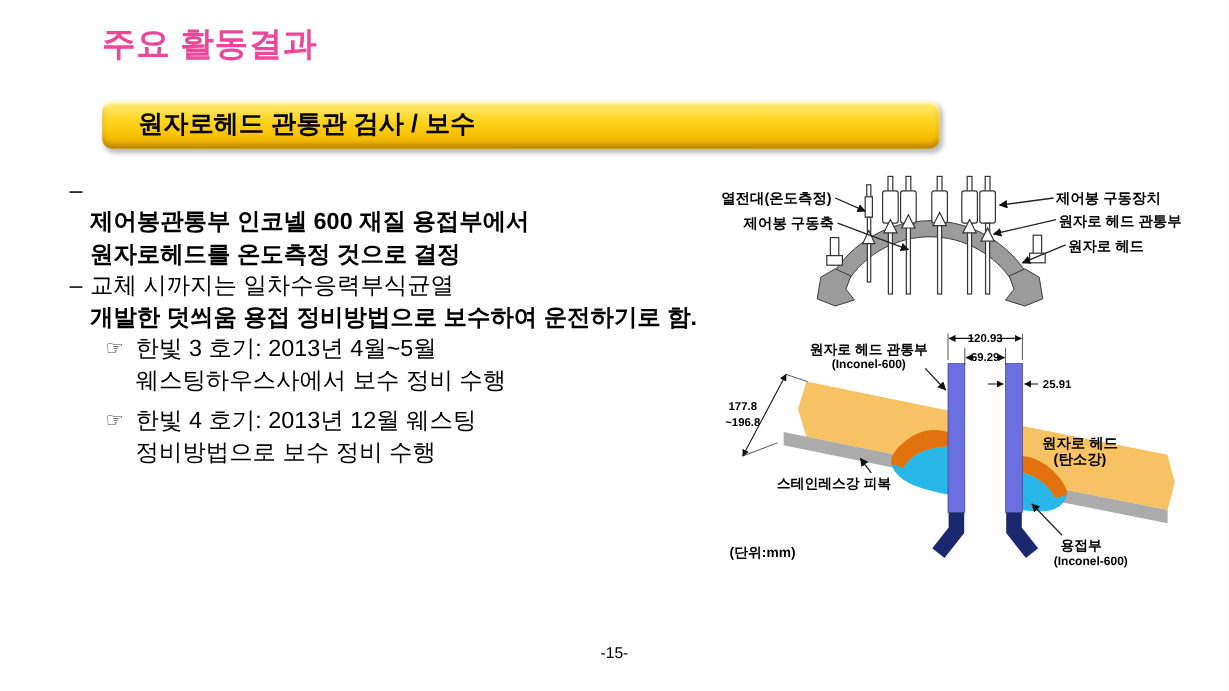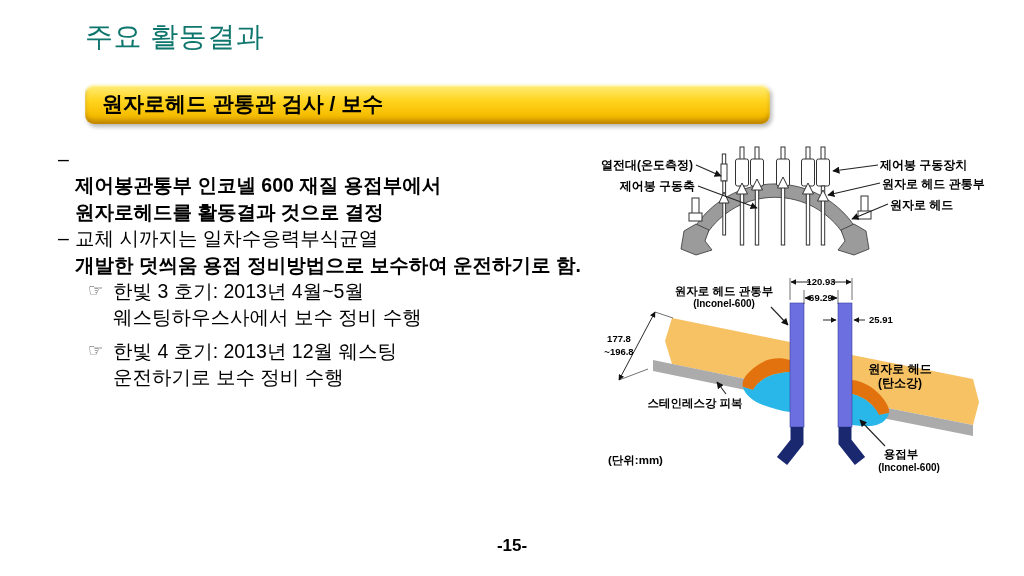--- a/index.html
+++ b/index.html
@@ -1,36 +1,36 @@
 <!DOCTYPE html>
 <html><head>
 <meta charset="utf-8">
 <style>
   html,body{margin:0;padding:0;background:#e8e8e8;}
   .slide{position:relative;width:1024px;height:576px;background:#ffffff;
          font-family:"Liberation Sans",sans-serif;overflow:hidden;margin:0 auto;}
-  .title{position:absolute;left:85px;top:18px;margin:0;font-size:28px;font-weight:normal;
-         color:#0f766e;letter-spacing:.5px;}
+  .title{position:absolute;left:85px;top:18px;margin:0;font-size:28px;font-weight:bold;
+         color:#ec4899;letter-spacing:.5px;}
   .banner{position:absolute;left:85px;top:84px;width:668px;height:40px;border-radius:9px;
           background:linear-gradient(180deg,#ffef80 0%,#ffd41e 42%,#f6bd00 78%,#e8a900 100%);
           box-shadow:2px 3px 4px rgba(0,0,0,.28),
                      inset 0 2px 2px rgba(255,255,255,.75),
                      inset 0 -4px 4px rgba(140,90,0,.45);
-          line-height:40px;padding-left:17px;font-size:21px;font-weight:bold;color:#000;}
+          line-height:40px;padding-left:30px;font-size:21px;font-weight:bold;color:#000;}
   .content{position:absolute;left:58px;top:146px;width:548px;font-size:19.5px;
            line-height:26.4px;color:#000;}
   .line{display:flex;}
   .mk{width:17px;flex:none;}
   .c{padding-left:17px;font-weight:bold;}
   .s{padding-left:30px;}
   .hand{width:25px;flex:none;color:#444;font-size:17px;}
   .sc{padding-left:55px;align-items:flex-end;}
   .g{margin-top:7px;}
   .footer{position:absolute;left:0;right:0;top:536px;text-align:center;
-          font-size:17px;font-weight:bold;color:#000;}
+          font-size:13px;font-weight:normal;color:#000;}
   svg{position:absolute;}
   .dome-svg{left:575px;top:138px;}
   .sect-svg{left:593px;top:268px;}
   .wp{fill:#fff;stroke:#333;stroke-width:1;}
   .ld{stroke:#222;stroke-width:1.1;fill:none;}
   .dim{stroke:#111;stroke-width:0.9;fill:none;}
   .ext{stroke:#333;stroke-width:0.7;fill:none;}
   .t12{font:bold 12px "Liberation Sans",sans-serif;fill:#000;}
   .t11{font:bold 11.5px "Liberation Sans",sans-serif;fill:#000;}
   .t10{font:bold 10px "Liberation Sans",sans-serif;fill:#000;}
@@ -48,42 +48,42 @@
   </div>
 
   <div class="content">
     <div class="line b">
       <span class="mk">–</span>
     </div>
     <div class="line c">
         <span>제어봉관통부 인코넬 600 재질 용접부에서</span>
       </div>
     <div class="line c">
-        <span>원자로헤드를 활동결과 것으로 결정</span>
+        <span>원자로헤드를 온도측정 것으로 결정</span>
       </div>
     <div class="line b">
       <span class="mk">–</span>
       <span>교체 시까지는 일차수응력부식균열</span>
     </div>
     <div class="line c">
         <span>개발한 덧씌움 용접 정비방법으로 보수하여 운전하기로 함.</span>
       </div>
     <div class="line s">
       <span class="hand">☞</span>
       <span>한빛 3 호기: 2013년 4월~5월</span>
     </div>
     <div class="line sc">
         <span>웨스팅하우스사에서 보수 정비 수행</span>
       </div>
     <div class="line s g">
       <span class="hand">☞</span>
       <span>한빛 4 호기: 2013년 12월 웨스팅</span>
     </div>
     <div class="line sc">
-        <span>운전하기로 보수 정비 수행</span>
+        <span>정비방법으로 보수 정비 수행</span>
       </div>
   </div>
 
   <svg class="dome-svg" width="445" height="130" viewBox="0 0 445 130">
     <defs>
       <marker id="arrT" viewBox="0 0 10 10" refX="9" refY="5" markerWidth="6.5" markerHeight="6.5" orient="auto">
         <path d="M0,0 L10,5 L0,10 z" fill="#111"></path>
       </marker>
     </defs>
 

